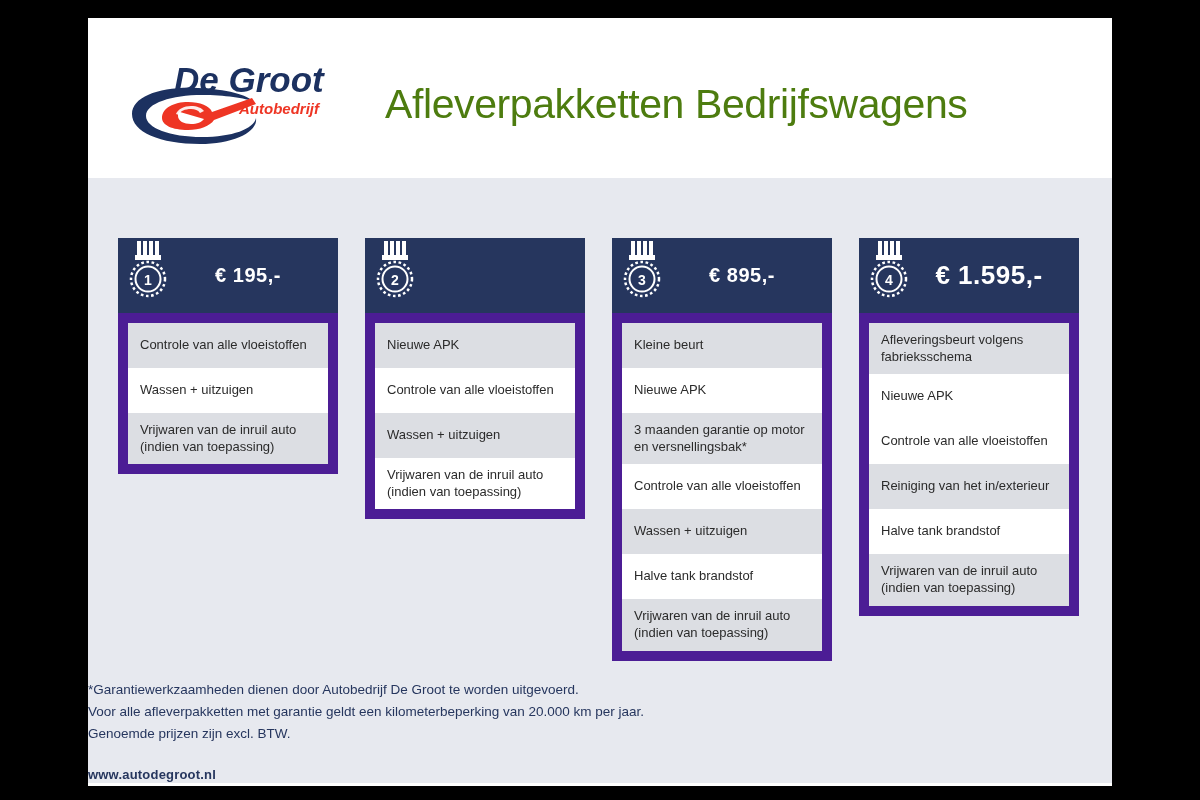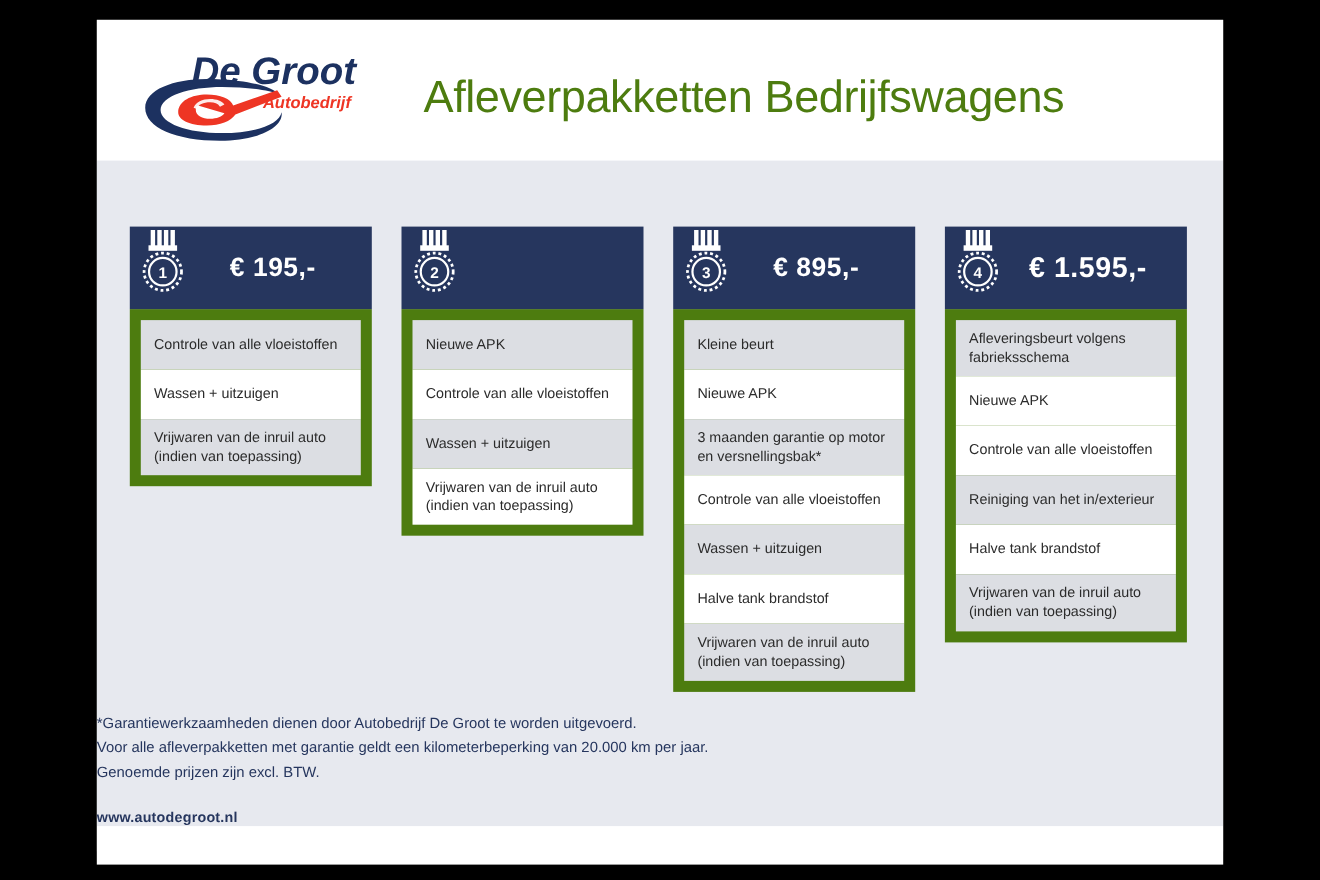--- a/index.html
+++ b/index.html
@@ -17,21 +17,21 @@
     left: 88px;
     top: 18px;
     width: 1024px;
     height: 768px;
     background: #ffffff;
     overflow: hidden;
   }
 
   
   .header {
-    height: 128px;
+    height: 160px;
     background: #ffffff;
     display: flex;
     align-items: center;
     padding: 12px 0 0 26px;
   }
 
   .logo {
     position: relative;
     width: 215px;
     height: 92px;
@@ -85,30 +85,30 @@
     width: 46px;
     height: 62px;
     flex: 0 0 46px;
     margin-top: -8px;
   }
 
   .price {
     flex: 1;
     text-align: center;
     color: #ffffff;
-    font-size: 24px;
+    font-size: 20px;
     font-weight: bold;
     letter-spacing: 0.5px;
     white-space: nowrap;
     padding-right: 4px;
   }
   .price.wide { font-size: 26px; }
 
   .card-body {
-    background: #4d7c0f;
+    background: #4c1d95;
     padding: 10px 10px 10px 10px;
     display: flex;
     flex-direction: column;
   }
 
   .feature {
     font-size: 13px;
     color: #2b2b2b;
     line-height: 1.28;
     padding: 9px 12px;

